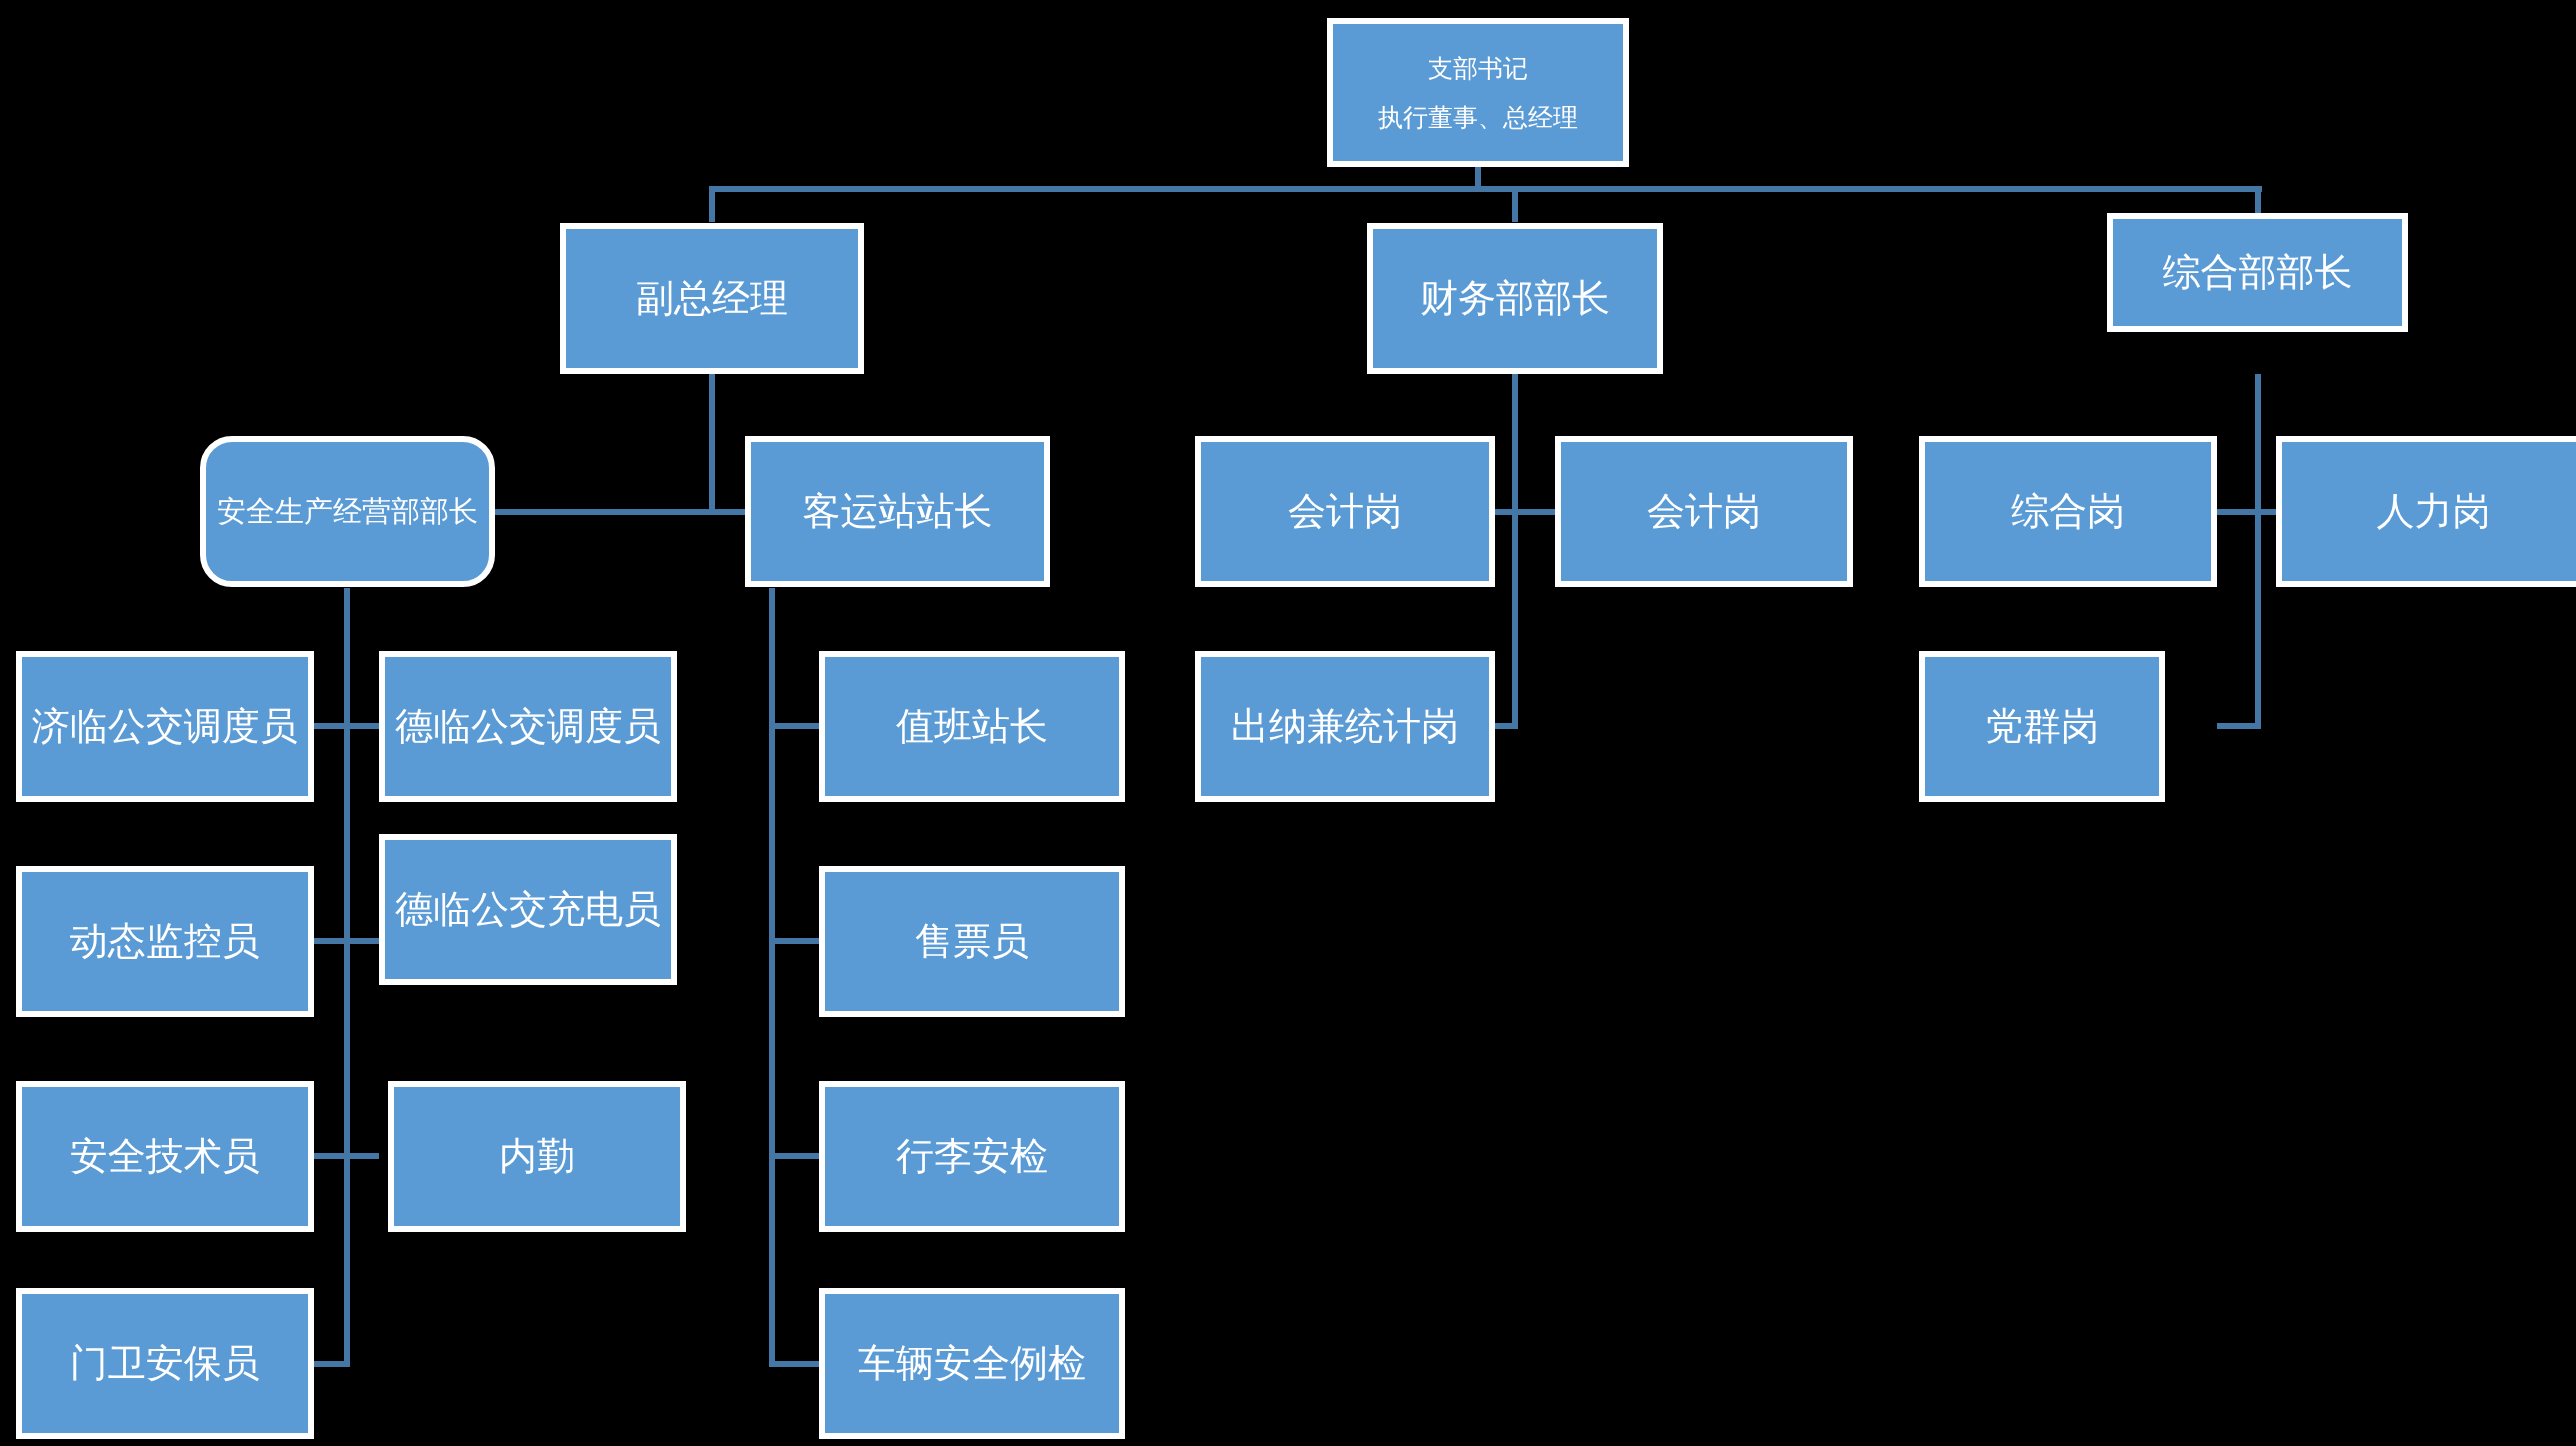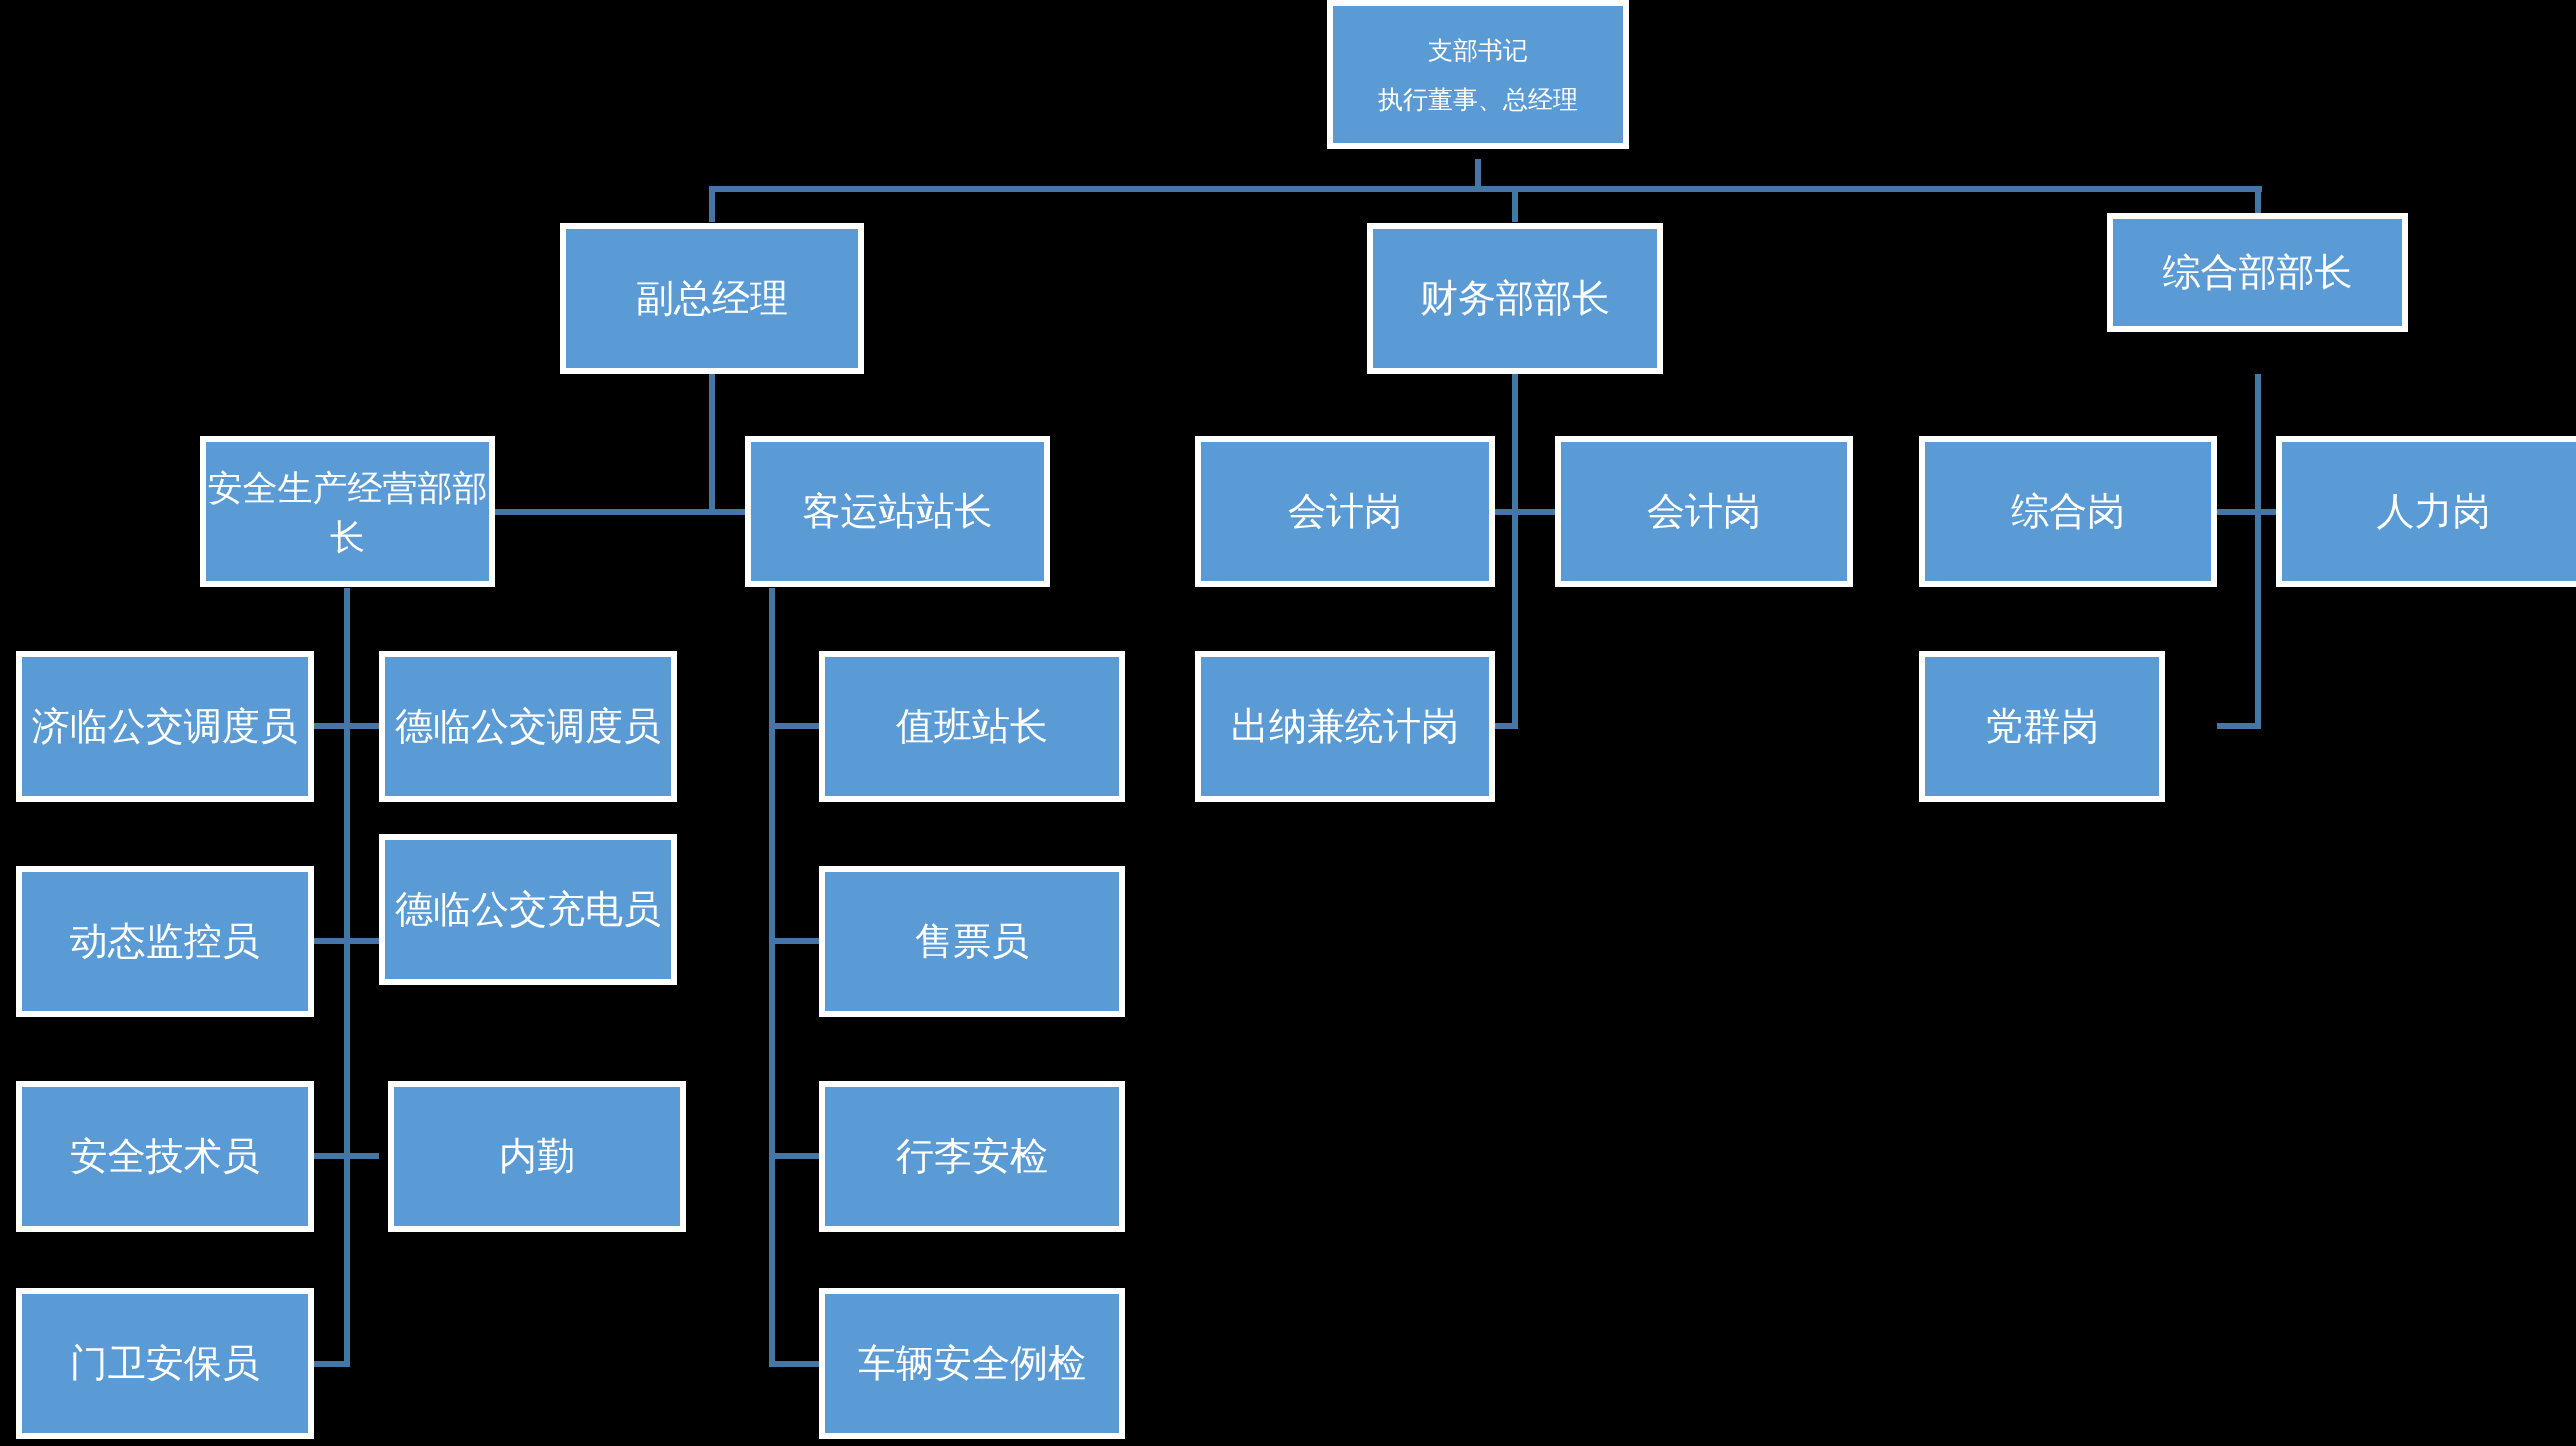--- a/index.html
+++ b/index.html
@@ -9,21 +9,21 @@
     font-family:"Liberation Sans",sans-serif;
   }
   .node{
     position:absolute;box-sizing:border-box;
     background:var(--box_fill,#5B9BD5);
     border:6.6px solid var(--box_border,#FFFFFF);
     color:var(--text,#FFFFFF);
     display:flex;flex-direction:column;align-items:center;justify-content:center;
     text-align:center;font-size:38px;line-height:1.3;
   }
-  .node.small{font-size:35px;line-height:1.4;}
+  .node.small{font-size:29px;line-height:1.4;border-radius:32px;}
   .node.root{font-size:25px;}
   .node.root .l1{margin-bottom:16.6px;}
   .c{position:absolute;background:var(--connector,#4577A6);}
 </style>
 </head>
 <body>
 
 <div class="canvas">
 
   <div class="c" style="left:1475px;top:159px;width:5.8px;height:33px"></div>
@@ -48,21 +48,21 @@
   <div class="c" style="left:769px;top:1361px;width:50px;height:5.8px"></div>
 
   <div class="c" style="left:1512px;top:374px;width:5.8px;height:355px"></div>
   <div class="c" style="left:1495px;top:509px;width:60px;height:5.8px"></div>
   <div class="c" style="left:1495px;top:723px;width:23px;height:5.8px"></div>
 
   <div class="c" style="left:2255px;top:374px;width:5.8px;height:355px"></div>
   <div class="c" style="left:2217px;top:509px;width:60px;height:5.8px"></div>
   <div class="c" style="left:2217px;top:723px;width:44px;height:5.8px"></div>
 
-  <div class="node root" style="left:1327px;top:0;width:302px;height:149px">
+  <div class="node root" style="left:1327px;top:18px;width:302px;height:149px">
     <div class="l1">支部书记</div>
     <div class="l2">执行董事、总经理</div>
   </div>
 
   <div class="node" style="left:560px;top:223px;width:304px;height:151px">副总经理</div>
   <div class="node" style="left:1367px;top:223px;width:296px;height:151px">财务部部长</div>
   <div class="node" style="left:2107px;top:213px;width:301px;height:119px">综合部部长</div>
 
   <div class="node small" style="left:200px;top:436px;width:295px;height:151px">安全生产经营部部长</div>
   <div class="node" style="left:745px;top:436px;width:305px;height:151px">客运站站长</div>

